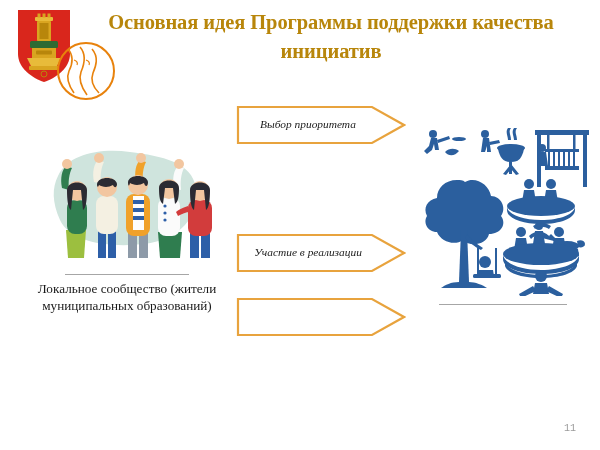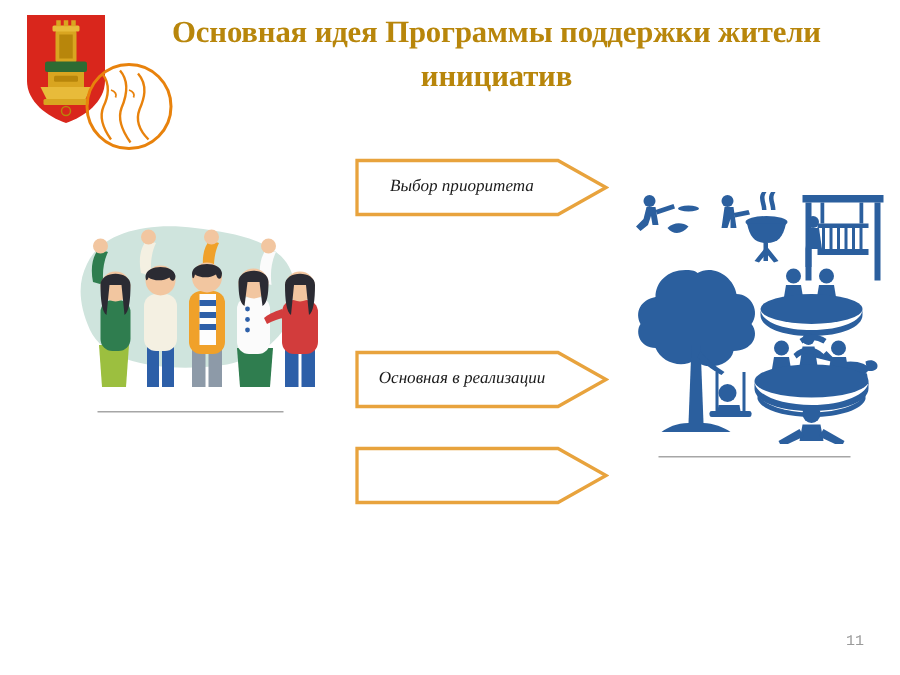--- a/index.html
+++ b/index.html
@@ -180,21 +180,21 @@
       <circle cx="34" cy="31" r="28" fill="none" stroke="#e8820c" stroke-width="2"></circle>
       <path d="M16 9 C22 16 20 25 17 31 C14 38 17 46 22 53" fill="none" stroke="#e8820c" stroke-width="1.6"></path>
       <path d="M28 7 C35 15 32 25 29 32 C26 40 30 48 35 55" fill="none" stroke="#e8820c" stroke-width="1.6"></path>
       <path d="M40 9 C47 17 44 26 41 33 C38 41 42 48 47 53" fill="none" stroke="#e8820c" stroke-width="1.6"></path>
       <path d="M22 20 C25 21 26 23 25 25" fill="none" stroke="#e8820c" stroke-width="1.2"></path>
       <path d="M34 20 C37 21 38 23 37 25" fill="none" stroke="#e8820c" stroke-width="1.2"></path>
     </svg>
 
   </div>
 
-  <div id="slide-title">Основная идея Программы поддержки жители инициатив</div>
+  <div id="slide-title">Основная идея Программы поддержки качества инициатив</div>
 
   <div id="community-block">
 
     <svg id="community-illustration" viewBox="0 0 186 124">
       <rect x="0" y="0" width="186" height="124" fill="#ffffff"></rect>
 
       <path d="M24 36 C34 14 66 8 96 12 C128 16 158 22 162 48 C166 76 146 100 110 104 C74 108 36 102 26 80 C18 62 18 48 24 36 Z" fill="#cfe4dd"></path>
 
       <path d="M28 48 C26 38 28 30 32 26 L38 28 C35 34 34 42 35 50 Z" fill="#2f7d4f"></path>
       <circle cx="33" cy="24" r="5" fill="#f2c6a0"></circle>
@@ -237,37 +237,38 @@
       <rect x="156" y="92" width="9" height="26" fill="#2d5fa8"></rect>
       <rect x="167" y="92" width="9" height="26" fill="#2d5fa8"></rect>
       <rect x="154" y="60" width="24" height="36" rx="8" fill="#d23c3c"></rect>
       <circle cx="166" cy="51" r="10" fill="#f2c6a0"></circle>
       <path d="M156 50 C156 40 176 40 176 50 C176 60 175 68 172 70 L170 50 L162 50 L160 70 C157 68 156 60 156 50 Z" fill="#2b2b33"></path>
 
       <path d="M154 66 C148 68 144 70 142 72 L144 76 C148 74 152 72 156 72 Z" fill="#d23c3c"></path>
     </svg>
 
     <div id="community-rule" class="caption-rule"></div>
+    <div id="community-caption" class="caption">Локальное сообщество (жители муниципальных образований)</div>
   </div>
 
   <div id="arrow-stack">
 
     <div class="arrow-row" style="top:0px;">
       <svg class="arrow-svg" viewBox="0 0 170 44" preserveAspectRatio="none">
         <path d="M2 4 H136 L168 22 L136 40 H2 Z" fill="#ffffff" stroke="#e8a33d" stroke-width="2.2" stroke-linejoin="miter"></path>
       </svg>
       <div class="arrow-label">Выбор приоритета</div>
     </div>
 
 
     <div class="arrow-row" style="top:128px;">
       <svg class="arrow-svg" viewBox="0 0 170 44" preserveAspectRatio="none">
         <path d="M2 4 H136 L168 22 L136 40 H2 Z" fill="#ffffff" stroke="#e8a33d" stroke-width="2.2" stroke-linejoin="miter"></path>
       </svg>
-      <div class="arrow-label">Основная в реализации</div>
+      <div class="arrow-label">Участие в реализации</div>
     </div>
 
     <div class="arrow-row" style="top:192px;">
       <svg class="arrow-svg" viewBox="0 0 170 44" preserveAspectRatio="none">
         <path d="M2 4 H136 L168 22 L136 40 H2 Z" fill="#ffffff" stroke="#e8a33d" stroke-width="2.2" stroke-linejoin="miter"></path>
       </svg>
     </div>
 
 
   </div>

